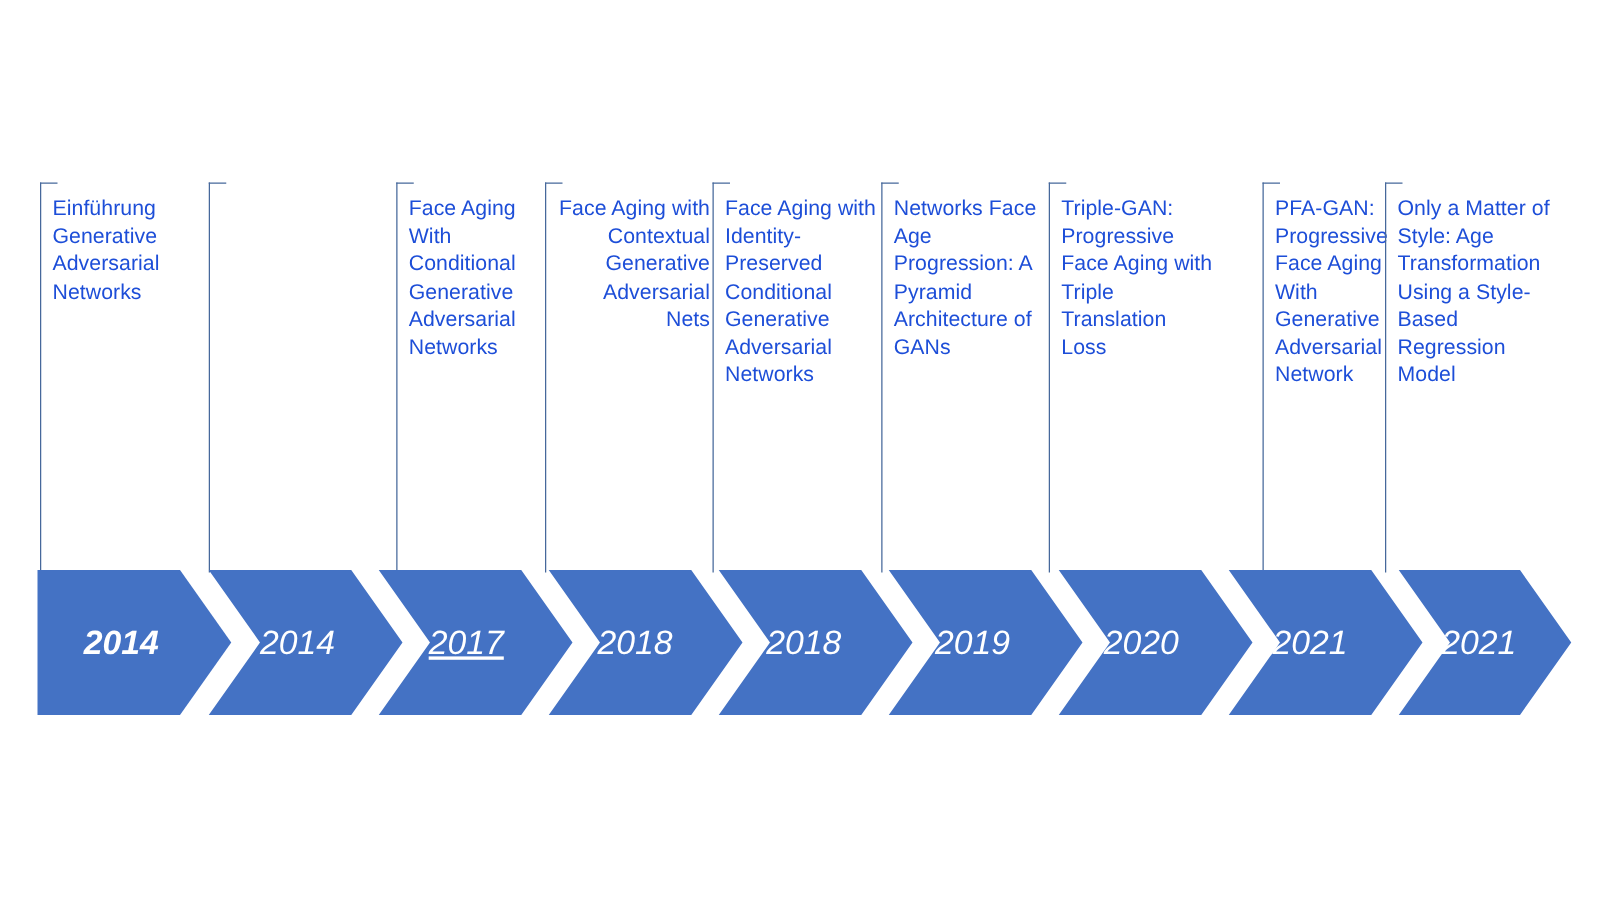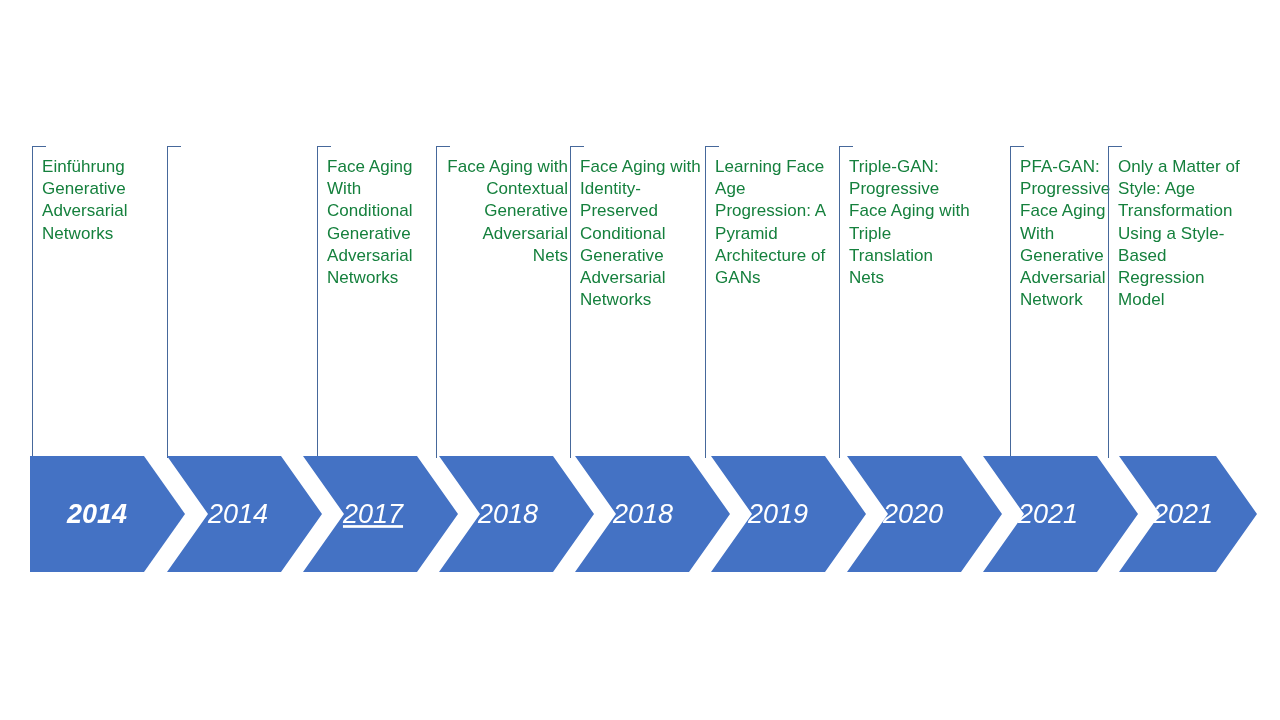--- a/index.html
+++ b/index.html
@@ -57,21 +57,21 @@
     height: 1px;
     background: #46689B;
   }
   .callout-title {
     position: absolute;
     left: 10px;
     top: 10px;
     width: 122px;
     font-size: 17px;
     line-height: 22.2px;
-    color: #15803d;
+    color: #1d4ed8;
     letter-spacing: 0.05px;
     white-space: pre-line;
     word-wrap: break-word;
   }
 
   
   #chevron-band {
     position: absolute;
     left: 0;
     top: 456px;
@@ -134,29 +134,29 @@
         <div class="v-line"></div>
     </div>
     <div class="callout-title">Face Aging with Identity-Preserved Conditional Generative Adversarial Networks</div>
   </div>
 
   <div class="callout" style="left:705px;">
     <div class="callout-bracket">
       <div class="h-line"></div>
         <div class="v-line"></div>
     </div>
-    <div class="callout-title">Learning Face Age Progression: A Pyramid Architecture of GANs</div>
+    <div class="callout-title">Networks Face Age Progression: A Pyramid Architecture of GANs</div>
   </div>
 
   <div class="callout" style="left:839px;">
     <div class="callout-bracket">
       <div class="h-line"></div>
         <div class="v-line"></div>
     </div>
-    <div class="callout-title">Triple-GAN: Progressive Face Aging with Triple Translation Nets</div>
+    <div class="callout-title">Triple-GAN: Progressive Face Aging with Triple Translation Loss</div>
   </div>
 
   <div class="callout" style="left:1010px;">
     <div class="callout-bracket">
       <div class="h-line"></div>
         <div class="v-line"></div>
     </div>
     <div class="callout-title">PFA-GAN: Progressive Face Aging With Generative Adversarial Network</div>
   </div>
 

